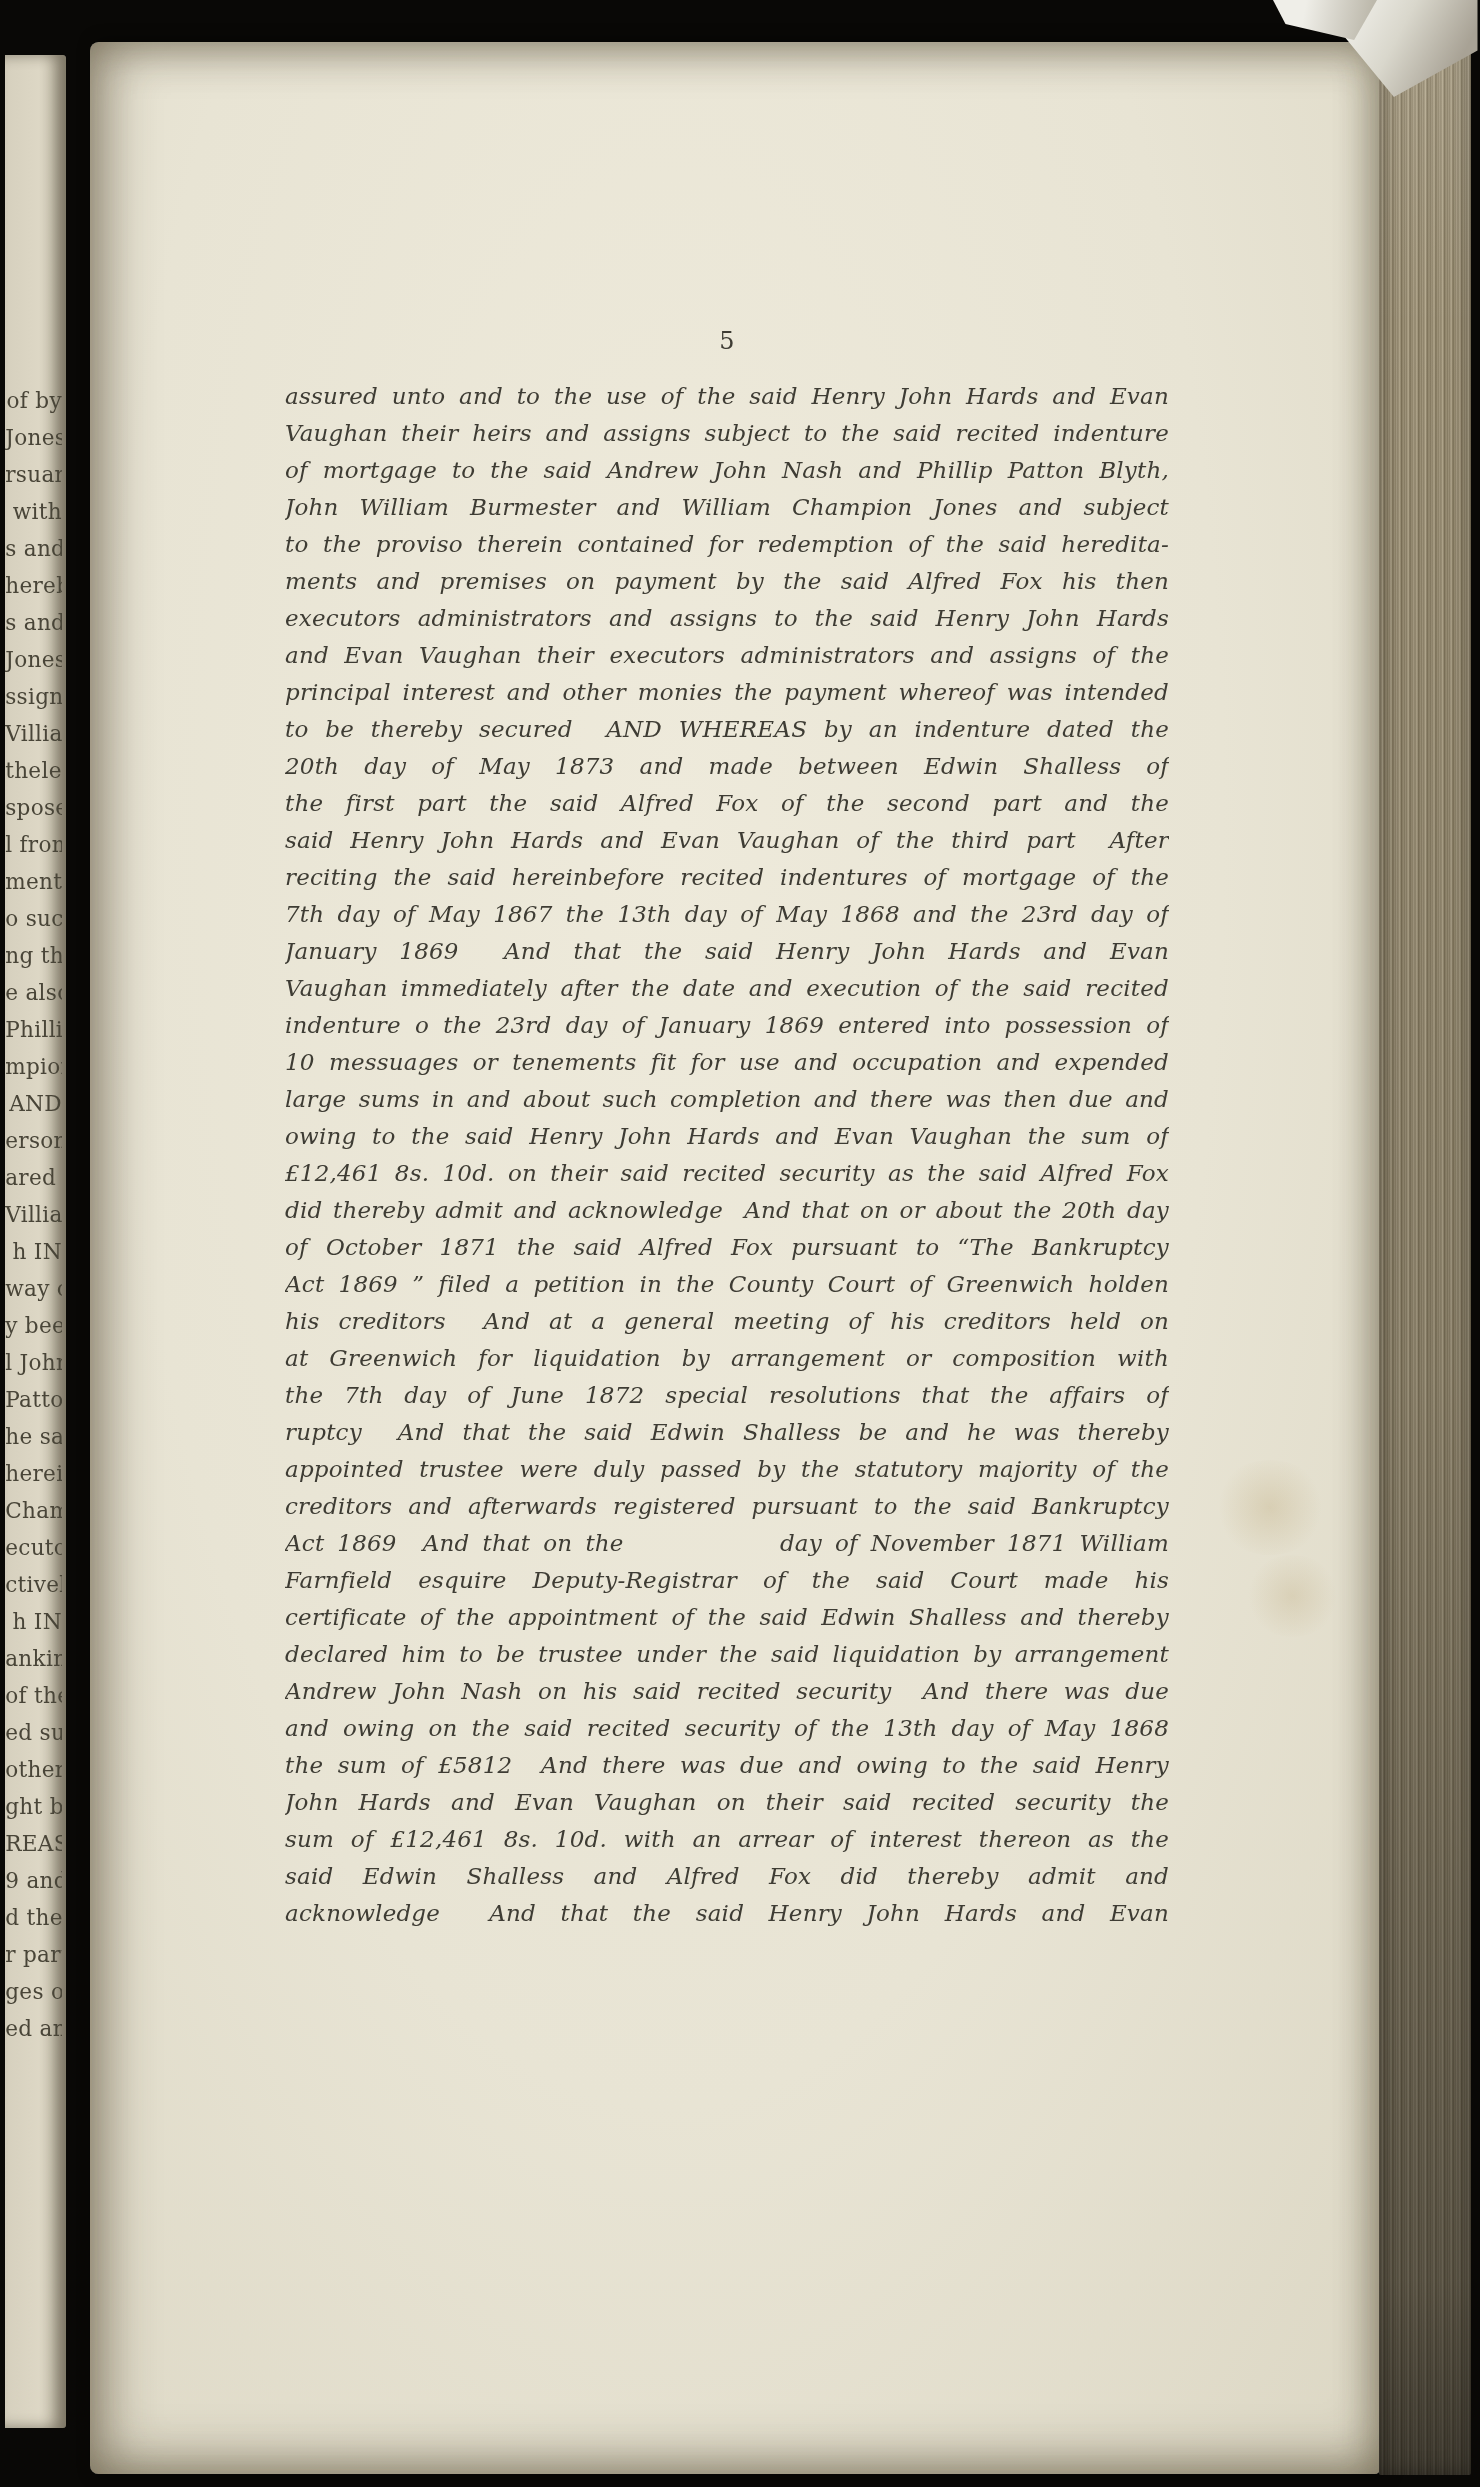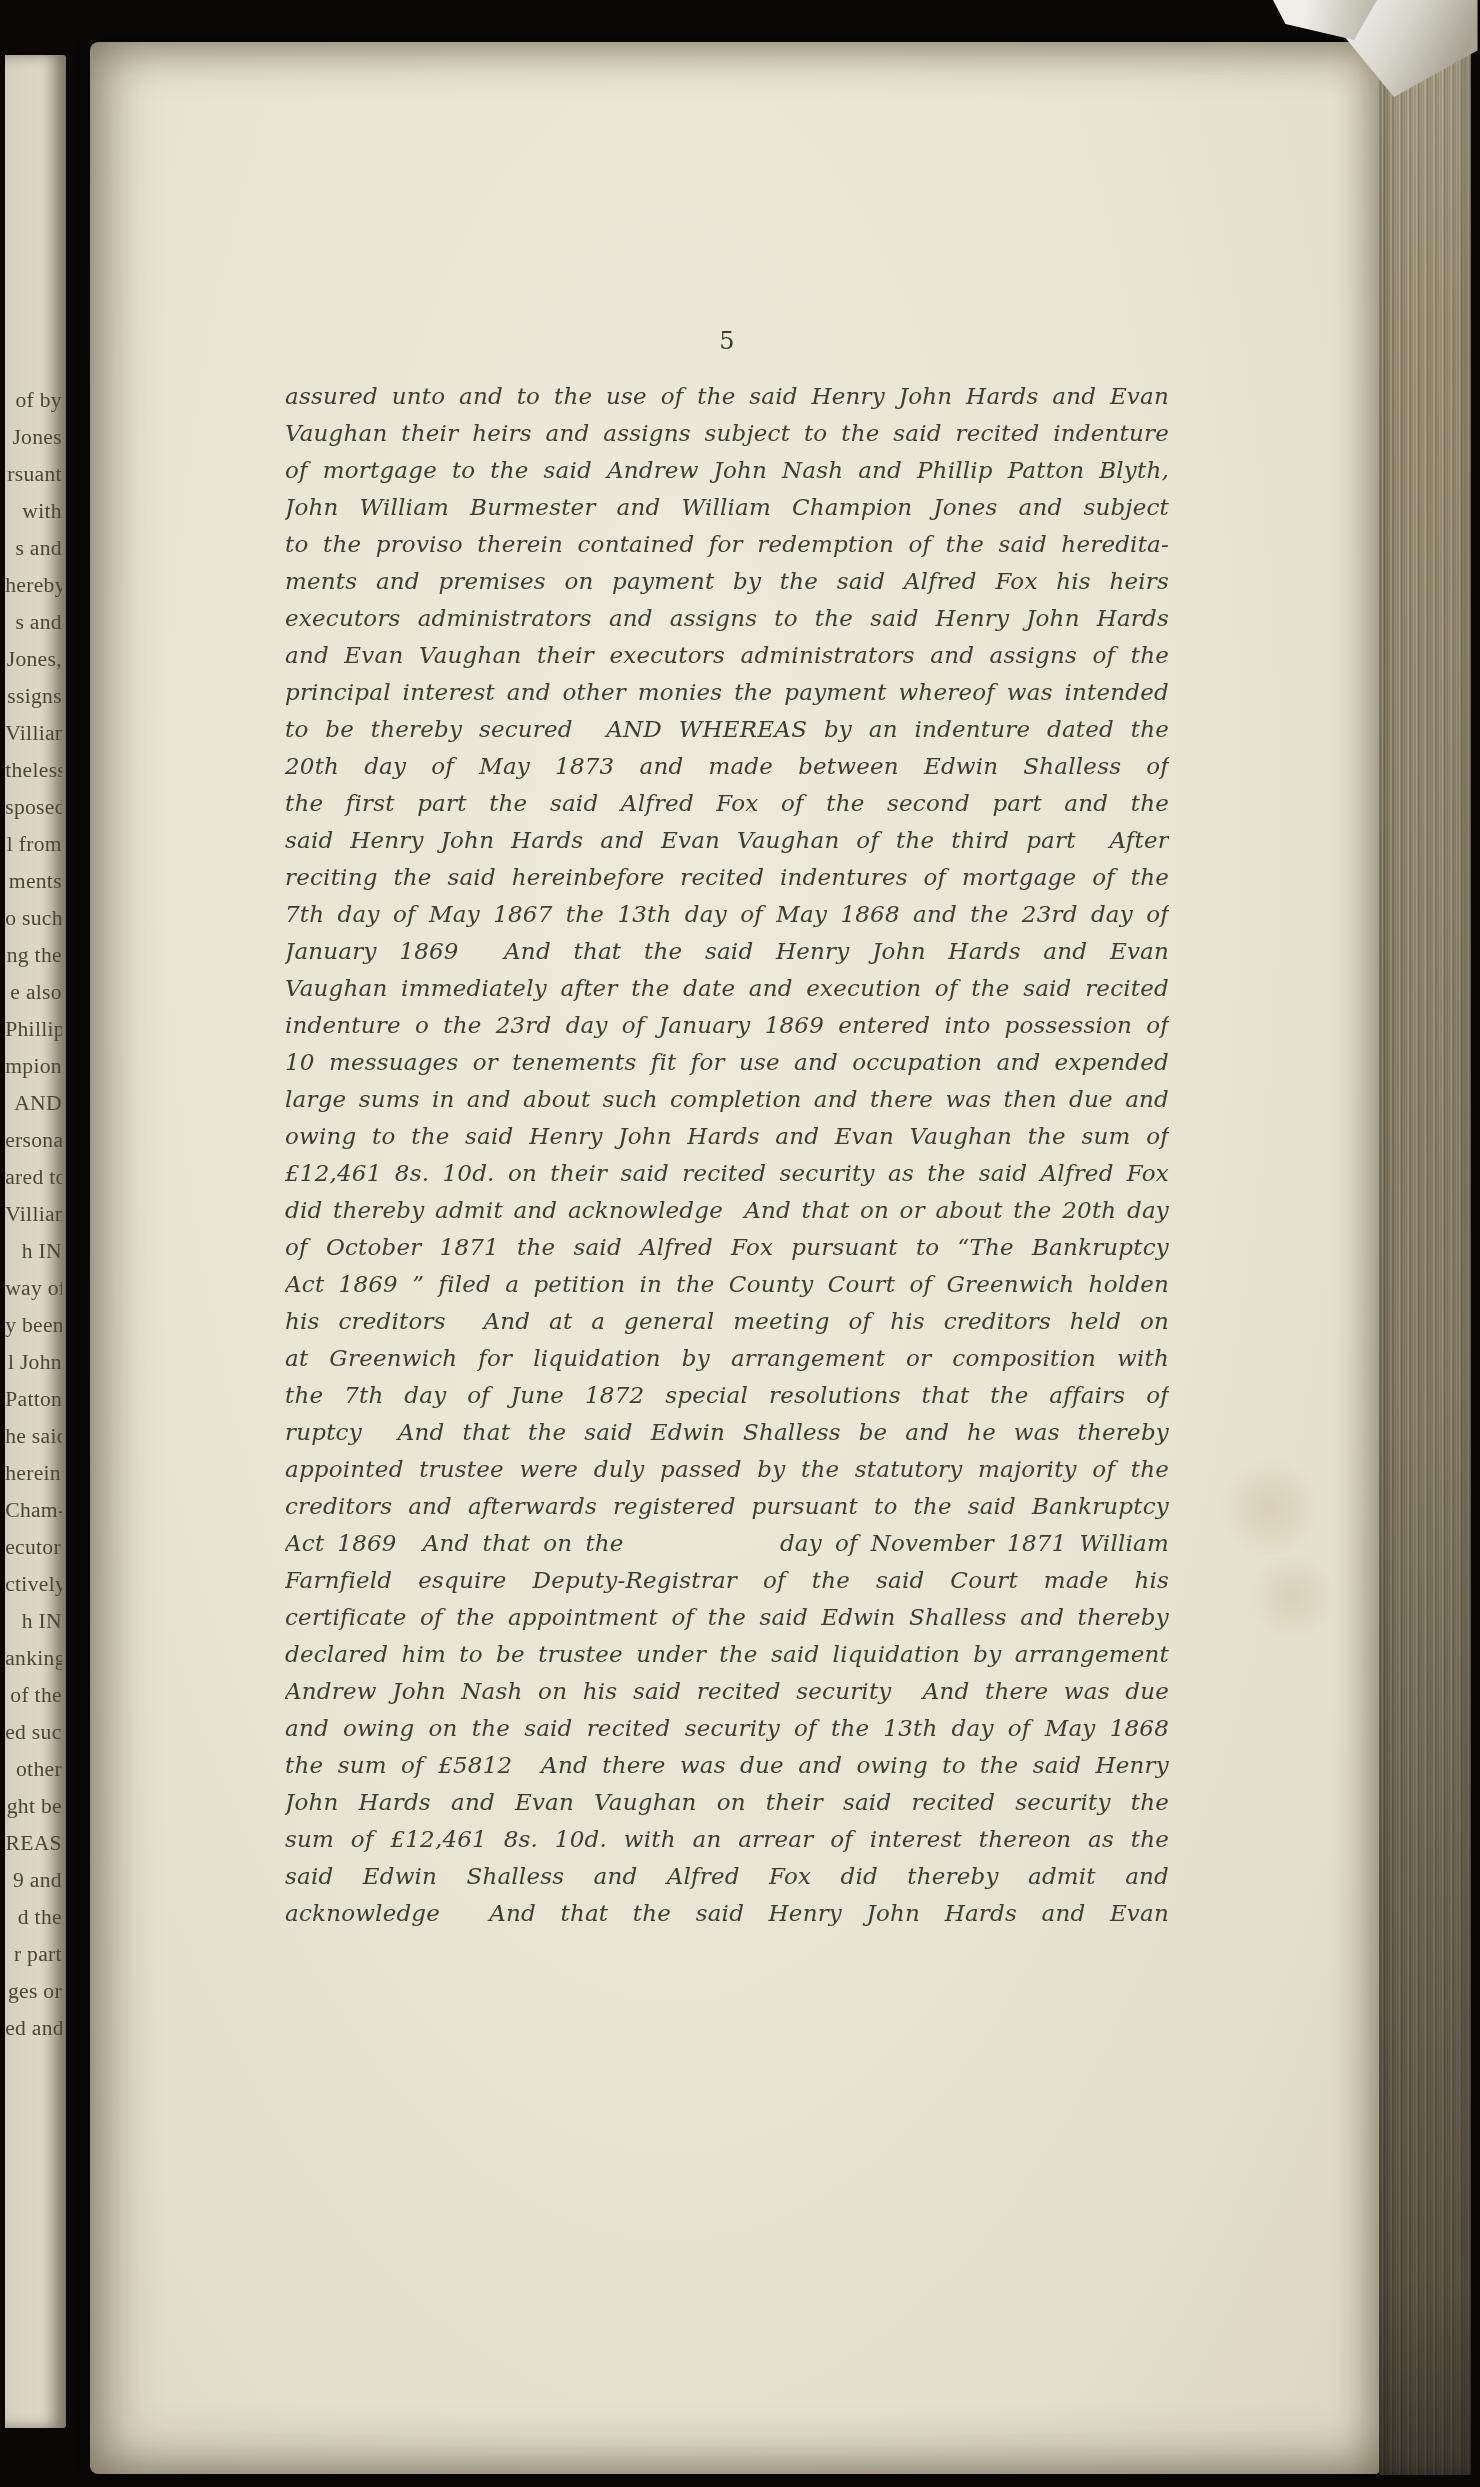--- a/index.html
+++ b/index.html
@@ -13,21 +13,20 @@
   }
 
   
   .prev-page {
     position: absolute;
     left: 5.2px; top: 55px;
     width: 61px; height: 2373px;
     background: linear-gradient(90deg, #d6d0be 0%, #ddd7c5 55%, #c9c2ae 100%);
     box-shadow: inset -10.4px 0 14px rgba(30,24,12,0.45);
     border-radius: 0 3.5px 3.5px 0;
-    font-family: Liberation Serif, serif;
   }
   .fragments {
     position: absolute;
     top: 327px; left: 0; right: 4.3px;
     text-align: right;
     font-size: 21.6px;
     line-height: 37px;
     color: #494538;
     letter-spacing: 0.3px;
   }
@@ -173,21 +172,21 @@
 </div>
 
 <div class="main-page">
   <div class="page-number">5</div>
   <div class="text-block">
       <div class="text-line">assured unto and to the use of the said Henry John Hards and Evan</div>
       <div class="text-line">Vaughan their heirs and assigns subject to the said recited indenture</div>
       <div class="text-line">of mortgage to the said Andrew John Nash and Phillip Patton Blyth,</div>
       <div class="text-line">John William Burmester and William Champion Jones and subject</div>
       <div class="text-line">to the proviso therein contained for redemption of the said heredita-</div>
-      <div class="text-line">ments and premises on payment by the said Alfred Fox his heirs</div>
+      <div class="text-line">ments and premises on payment by the said Alfred Fox his then</div>
       <div class="text-line">executors administrators and assigns to the said Henry John Hards</div>
       <div class="text-line">and Evan Vaughan their executors administrators and assigns of the</div>
       <div class="text-line">principal interest and other monies the payment whereof was intended</div>
       <div class="text-line">to be thereby secured&nbsp;&nbsp;AND WHEREAS by an indenture dated the</div>
       <div class="text-line">20th day of May 1873 and made between Edwin Shalless of</div>
       <div class="text-line">the first part the said Alfred Fox of the second part and the</div>
       <div class="text-line">said Henry John Hards and Evan Vaughan of the third part&nbsp;&nbsp;After</div>
       <div class="text-line">reciting the said hereinbefore recited indentures of mortgage of the</div>
       <div class="text-line">7th day of May 1867 the 13th day of May 1868 and the 23rd day of</div>
       <div class="text-line">January 1869&nbsp;&nbsp;And that the said Henry John Hards and Evan</div>

